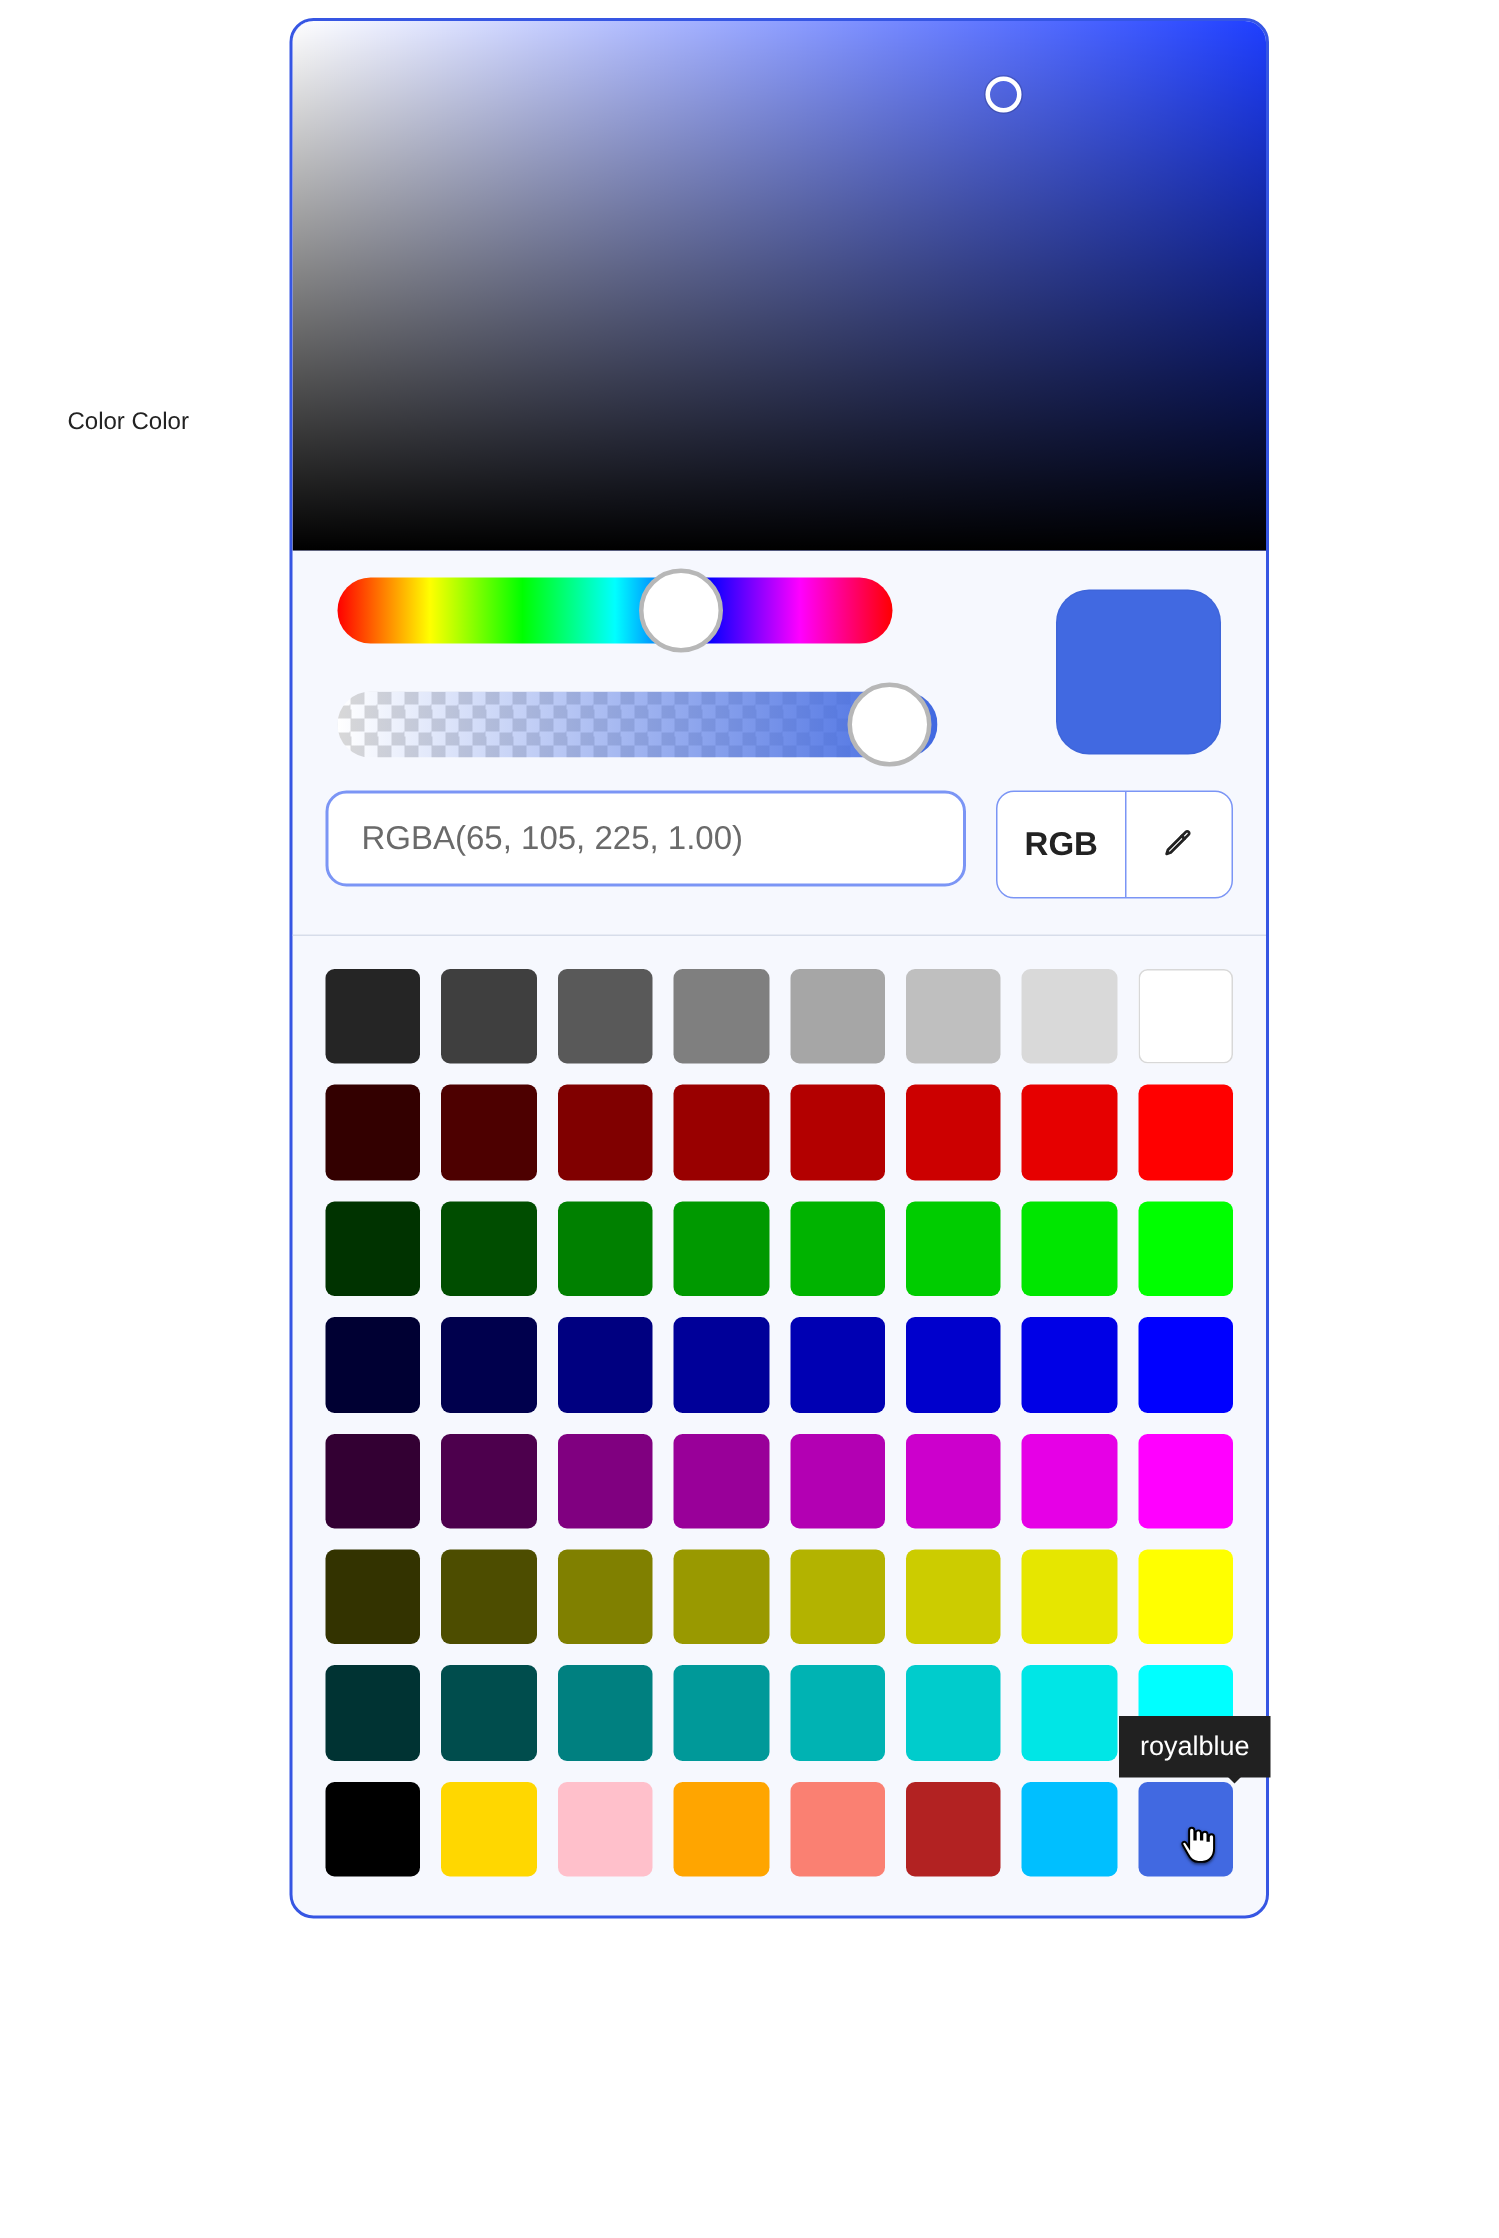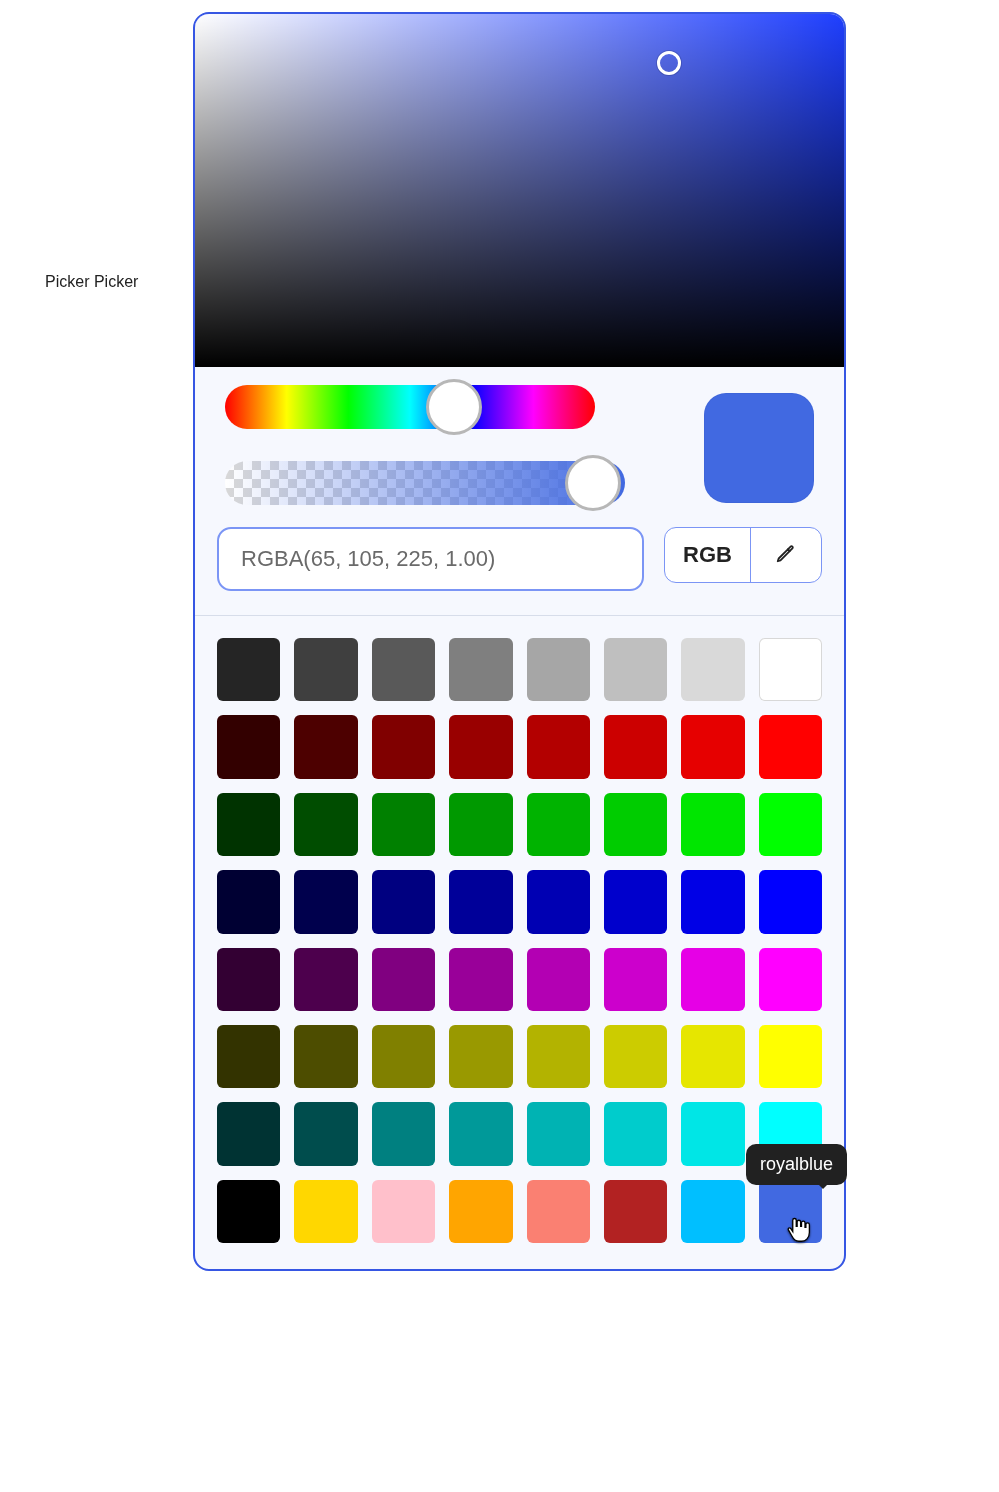--- a/index.html
+++ b/index.html
@@ -107,21 +107,21 @@
     border: 2px solid #7b95f5;
     border-radius: 14px;
     background: #fff;
     font-size: 22px;
     color: #6a6a6a;
     padding: 0 22px;
     outline: none;
   }
   .btn-group {
     display: flex;
-    height: 56px;
+    height: 72px;
     border: 1px solid #7b95f5;
     border-radius: 12px;
     overflow: hidden;
     background: #fff;
   }
   .btn-group > div {
     display: flex;
     align-items: center;
     justify-content: center;
     cursor: pointer;
@@ -146,41 +146,41 @@
     border-radius: 6px;
     cursor: pointer;
   }
   .swatch.white { box-shadow: inset 0 0 0 1px #d8d8d8; }
   .tooltip {
     position: absolute;
     background: #212121;
     color: #fff;
     font-size: 18px;
     padding: 10px 14px;
-    border-radius: 10px;
+    border-radius: 0;
     white-space: nowrap;
   }
   .tooltip::after {
     content: '';
     position: absolute;
     bottom: -10px;
     left: 70%;
     border: 6px solid transparent;
     border-top-color: #212121;
   }
   .cursor-hand {
     position: absolute;
     width: 28px; height: 32px;
   }
   .cursor-hand svg { filter: drop-shadow(0 1px 1px rgba(0,0,0,.6)); }
 </style>
 </head>
 <body>
 
-<div class="label">Picker Picker</div>
+<div class="label">Color Color</div>
 
 <div class="picker-panel">
 
   <div class="saturation">
     <div class="sat-thumb" style="left: 73%; top: 14%;"></div>
   </div>
 
   <div class="controls-row">
     <div class="sliders">
       <div class="slider-track hue-track">

